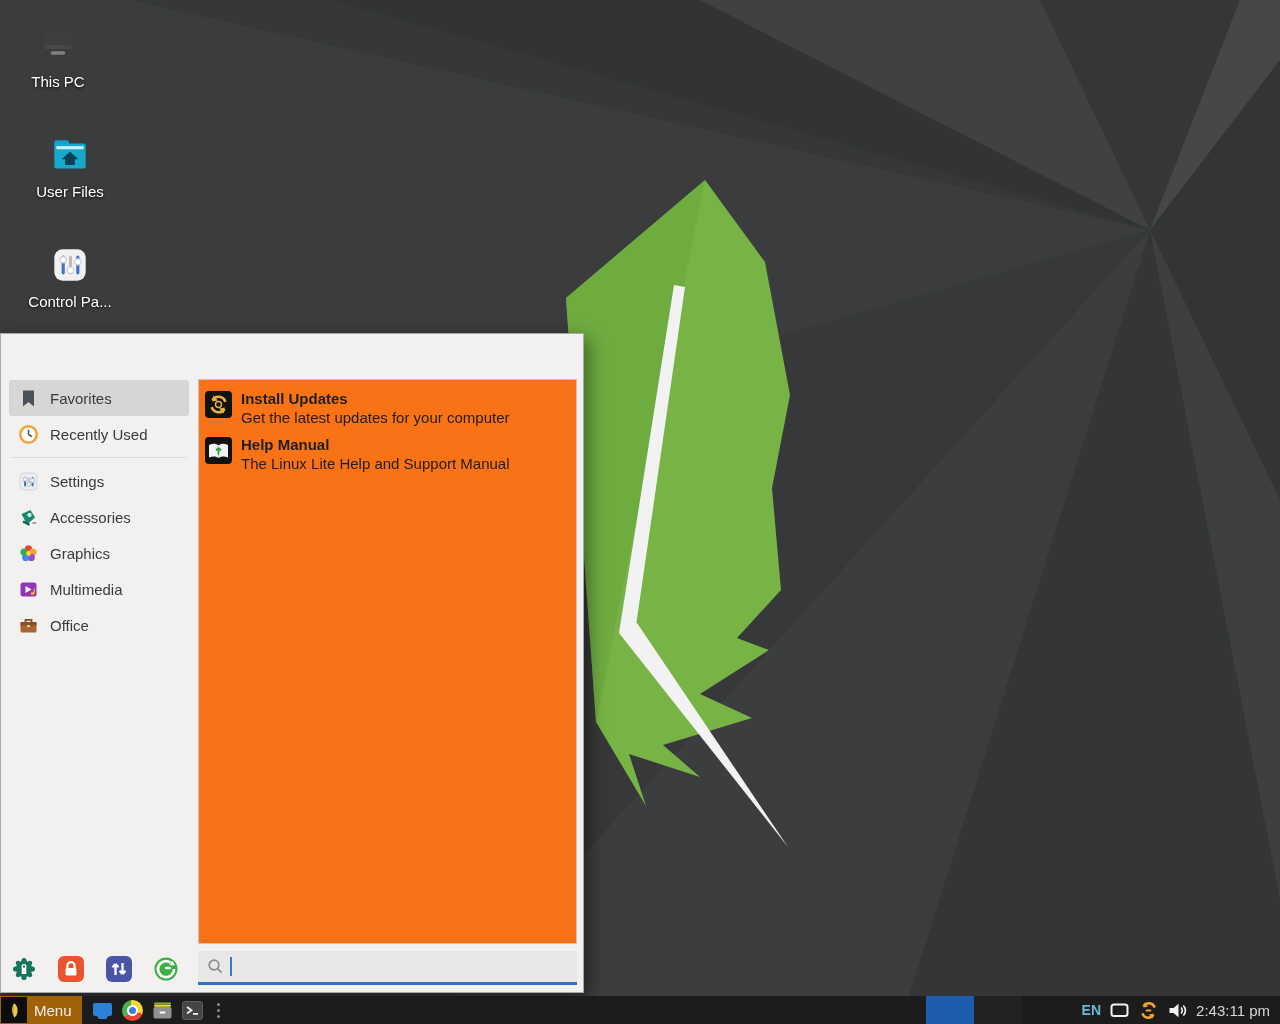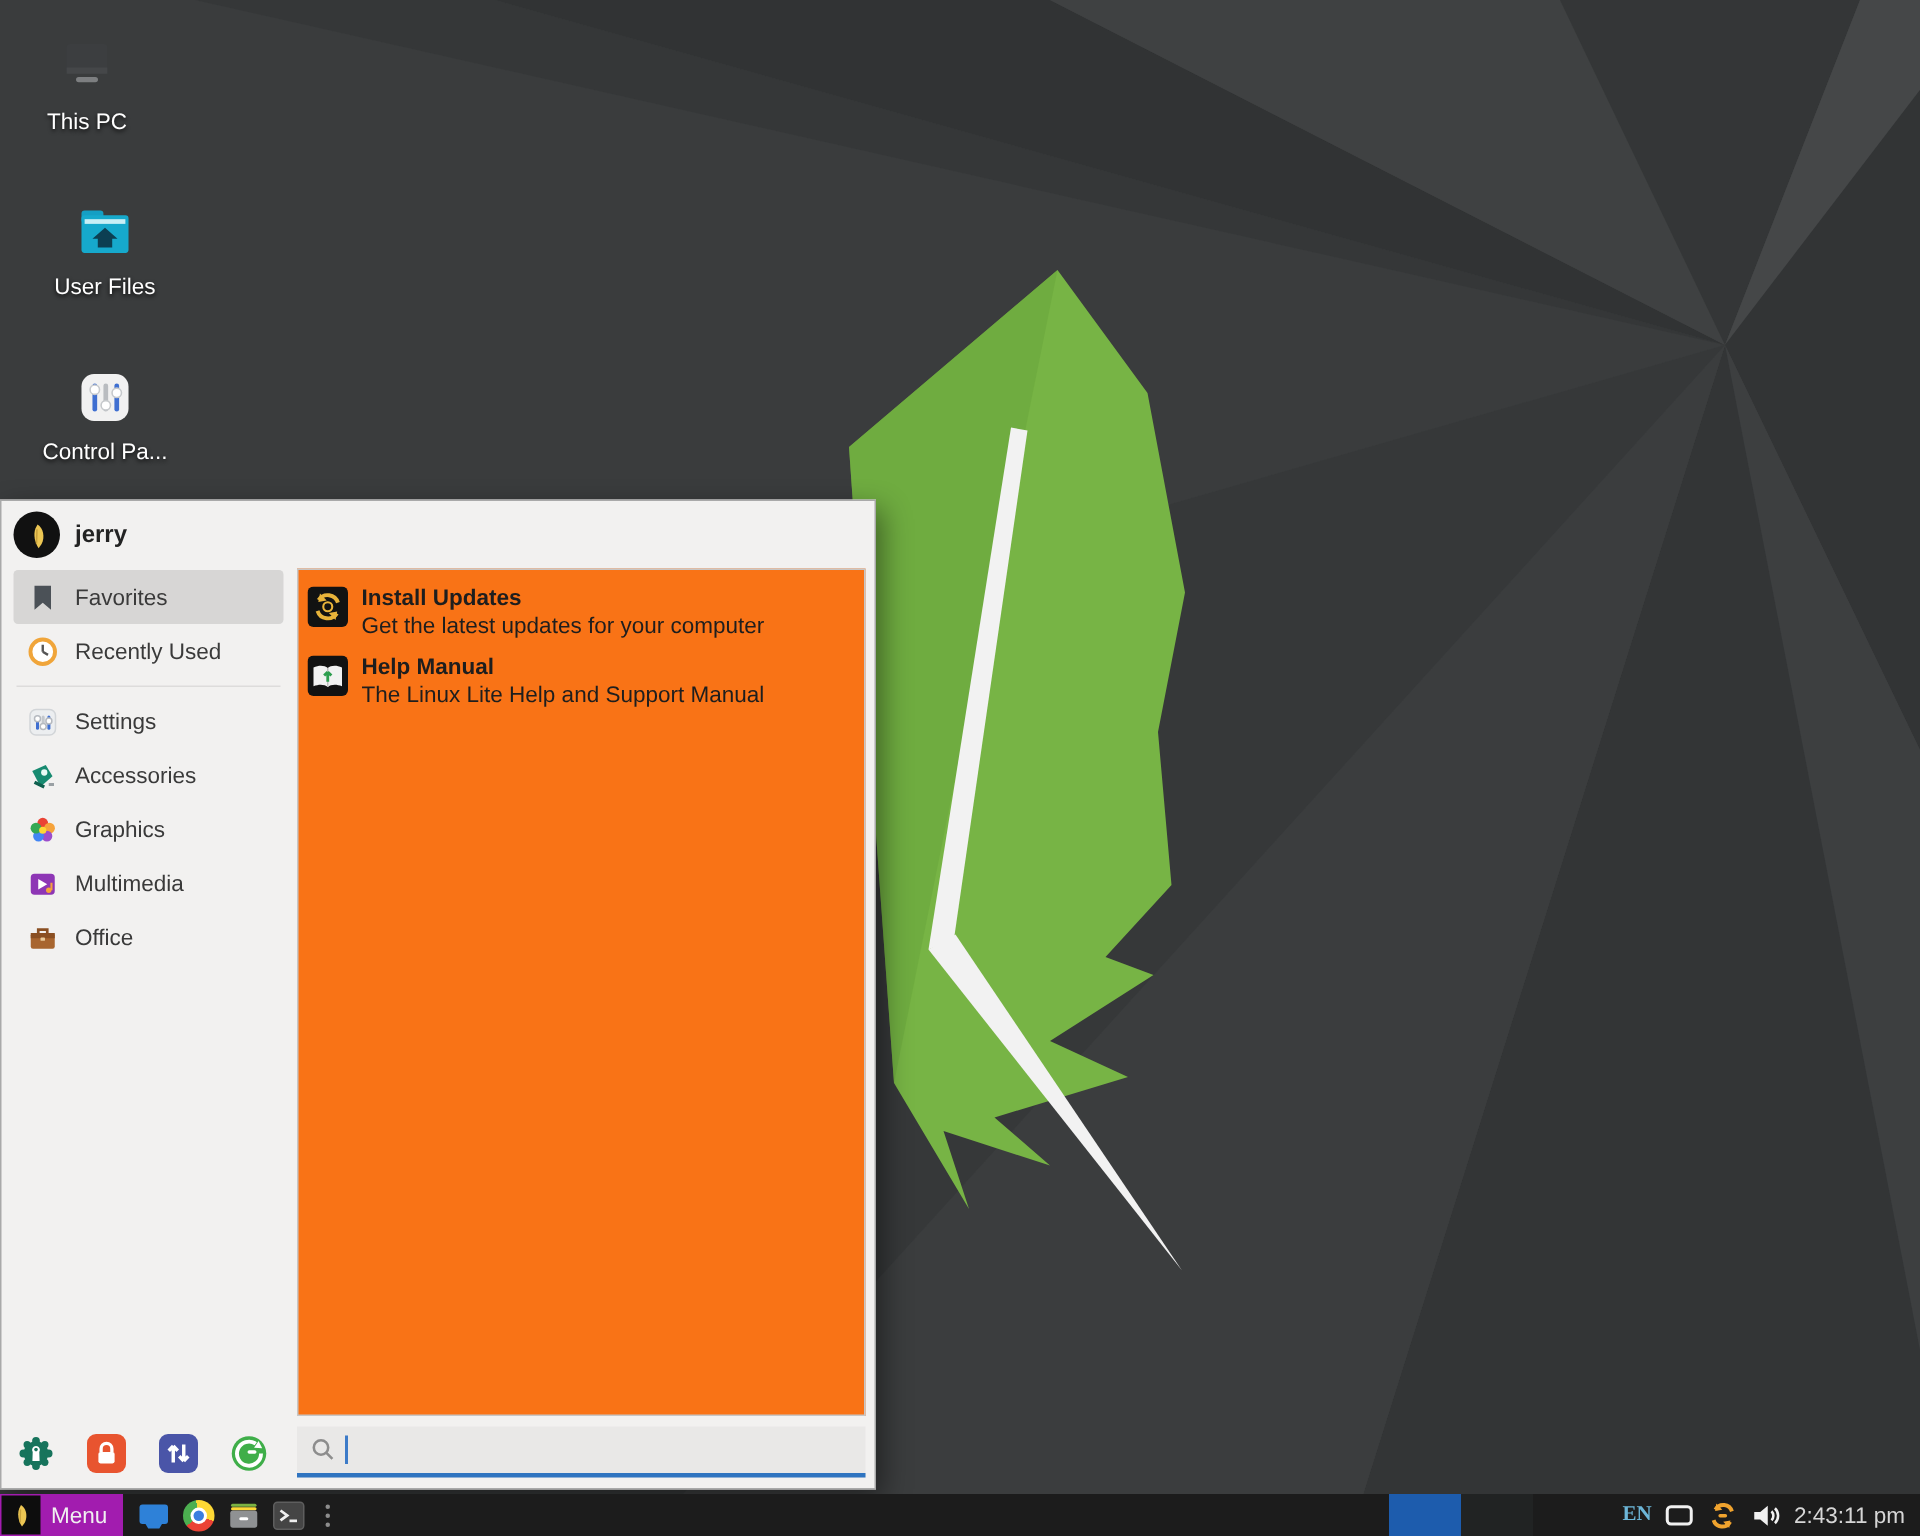--- a/index.html
+++ b/index.html
@@ -45,42 +45,42 @@
   .search-row{position:absolute;left:197px;top:617px;width:379px;height:34px;
               background:#e9e8e7;border-bottom:3px solid #2f74c0;box-sizing:border-box;
               display:flex;align-items:center;gap:6px;padding:0 9px;}
   .search-row input{flex:1;border:none;background:transparent;outline:none;
                     font-size:15px;color:#333;font-family:"Liberation Sans",sans-serif;padding:0;}
   .caret{width:1.5px;height:19px;background:#3d7bc8;}
 
   
   #taskbar{position:absolute;left:0;bottom:0;width:1280px;height:28px;background:#1c1c1c;
            display:flex;align-items:center;z-index:10;}
-  #menu-button{height:28px;display:flex;align-items:center;gap:6px;background:#a21caf;
+  #menu-button{height:28px;display:flex;align-items:center;gap:6px;background:#a16207;
                padding-right:10px;cursor:pointer;}
   #menu-button .fsq{width:26px;height:26px;background:#0d0d0d;margin:1px;display:flex;
                     align-items:center;justify-content:center;}
   #menu-button .mlabel{color:#f0f0f0;font-size:15px;}
   .launchers{display:flex;align-items:center;gap:7px;margin-left:9px;}
   .launcher{width:23px;height:23px;cursor:pointer;}
   .chrome-ball{width:21px;height:21px;border-radius:50%;position:relative;margin:1px;
     background:conic-gradient(from 110deg,#ea4335 0 120deg,#4caf50 0 240deg,#fdd835 0 360deg);}
   .chrome-ball::before{content:"";position:absolute;left:5px;top:5px;width:11px;height:11px;
     border-radius:50%;background:#fff;}
   .chrome-ball::after{content:"";position:absolute;left:7px;top:7px;width:7px;height:7px;
     border-radius:50%;background:#3b7ee0;}
   .panel-handle{display:flex;flex-direction:column;gap:3px;margin-left:10px;padding:0 3px;cursor:pointer;}
   .panel-handle i{width:3px;height:3px;border-radius:50%;background:#8d8d8d;}
   .tb-spacer{flex:1;}
   #workspaces{display:flex;height:28px;cursor:pointer;}
   #workspaces .ws{width:48px;height:28px;}
   #workspaces .ws.active{background:#1d5cad;}
   #workspaces .ws.inactive{background:#212323;}
   .tray{display:flex;align-items:center;gap:9px;padding:0 10px 0 60px;}
-  .kbd-layout{color:#6cb6d8;font-size:14px;font-weight:bold;font-family:Liberation Serif, serif;}
+  .kbd-layout{color:#6cb6d8;font-size:14px;font-weight:bold;}
   .clock{color:#d6d6d6;font-size:15px;}
 </style>
 </head>
 <body>
 
 <div id="stage">
 
   <svg width="1280" height="1024" viewBox="0 0 1280 1024" style="position:absolute;left:0;top:0;">
     <rect width="1280" height="1024" fill="#3e4041"></rect>
     <polygon points="0,0 130,0 1150,230 0,560" fill="#3a3c3d"></polygon>
@@ -131,29 +131,20 @@
       <rect x="28" y="13" width="3" height="18" rx="1.5" fill="#3f6fd1"></rect>
       <circle cx="15.5" cy="17" r="3" fill="#fff" stroke="#c6c9cc"></circle>
       <circle cx="22.5" cy="27" r="3" fill="#fff" stroke="#c6c9cc"></circle>
       <circle cx="29.5" cy="19" r="3" fill="#fff" stroke="#c6c9cc"></circle>
     </svg>
     <div class="dlabel">Control Pa...</div>
   </div>
 
   <div id="menu-panel">
 
-    <div class="menu-header">
-      <span class="avatar">
-        <svg width="22" height="22" viewBox="0 0 24 24">
-          <path d="M12 4 c4.2 2.6 5.6 9 3 14.2 l-2.2 3 c-2.8-3.8-4-10-2.2-14.4 z" fill="#ecc653"></path>
-          <path d="M11.6 7.5 l-.3 10.5" stroke="#c9a23d" stroke-width="1.1" fill="none"></path>
-        </svg>
-      </span>
-      <span class="username">jerry</span>
-    </div>
 
     <div class="sidebar">
 
       <div class="side-item selected">
         <svg class="sicon" viewBox="0 0 21 21">
           <path d="M5 2.5 h11 v16 l-5.5-4.6 L5 18.5 Z" fill="#4b5157"></path>
         </svg>
         <span>Favorites</span>
       </div>
 

